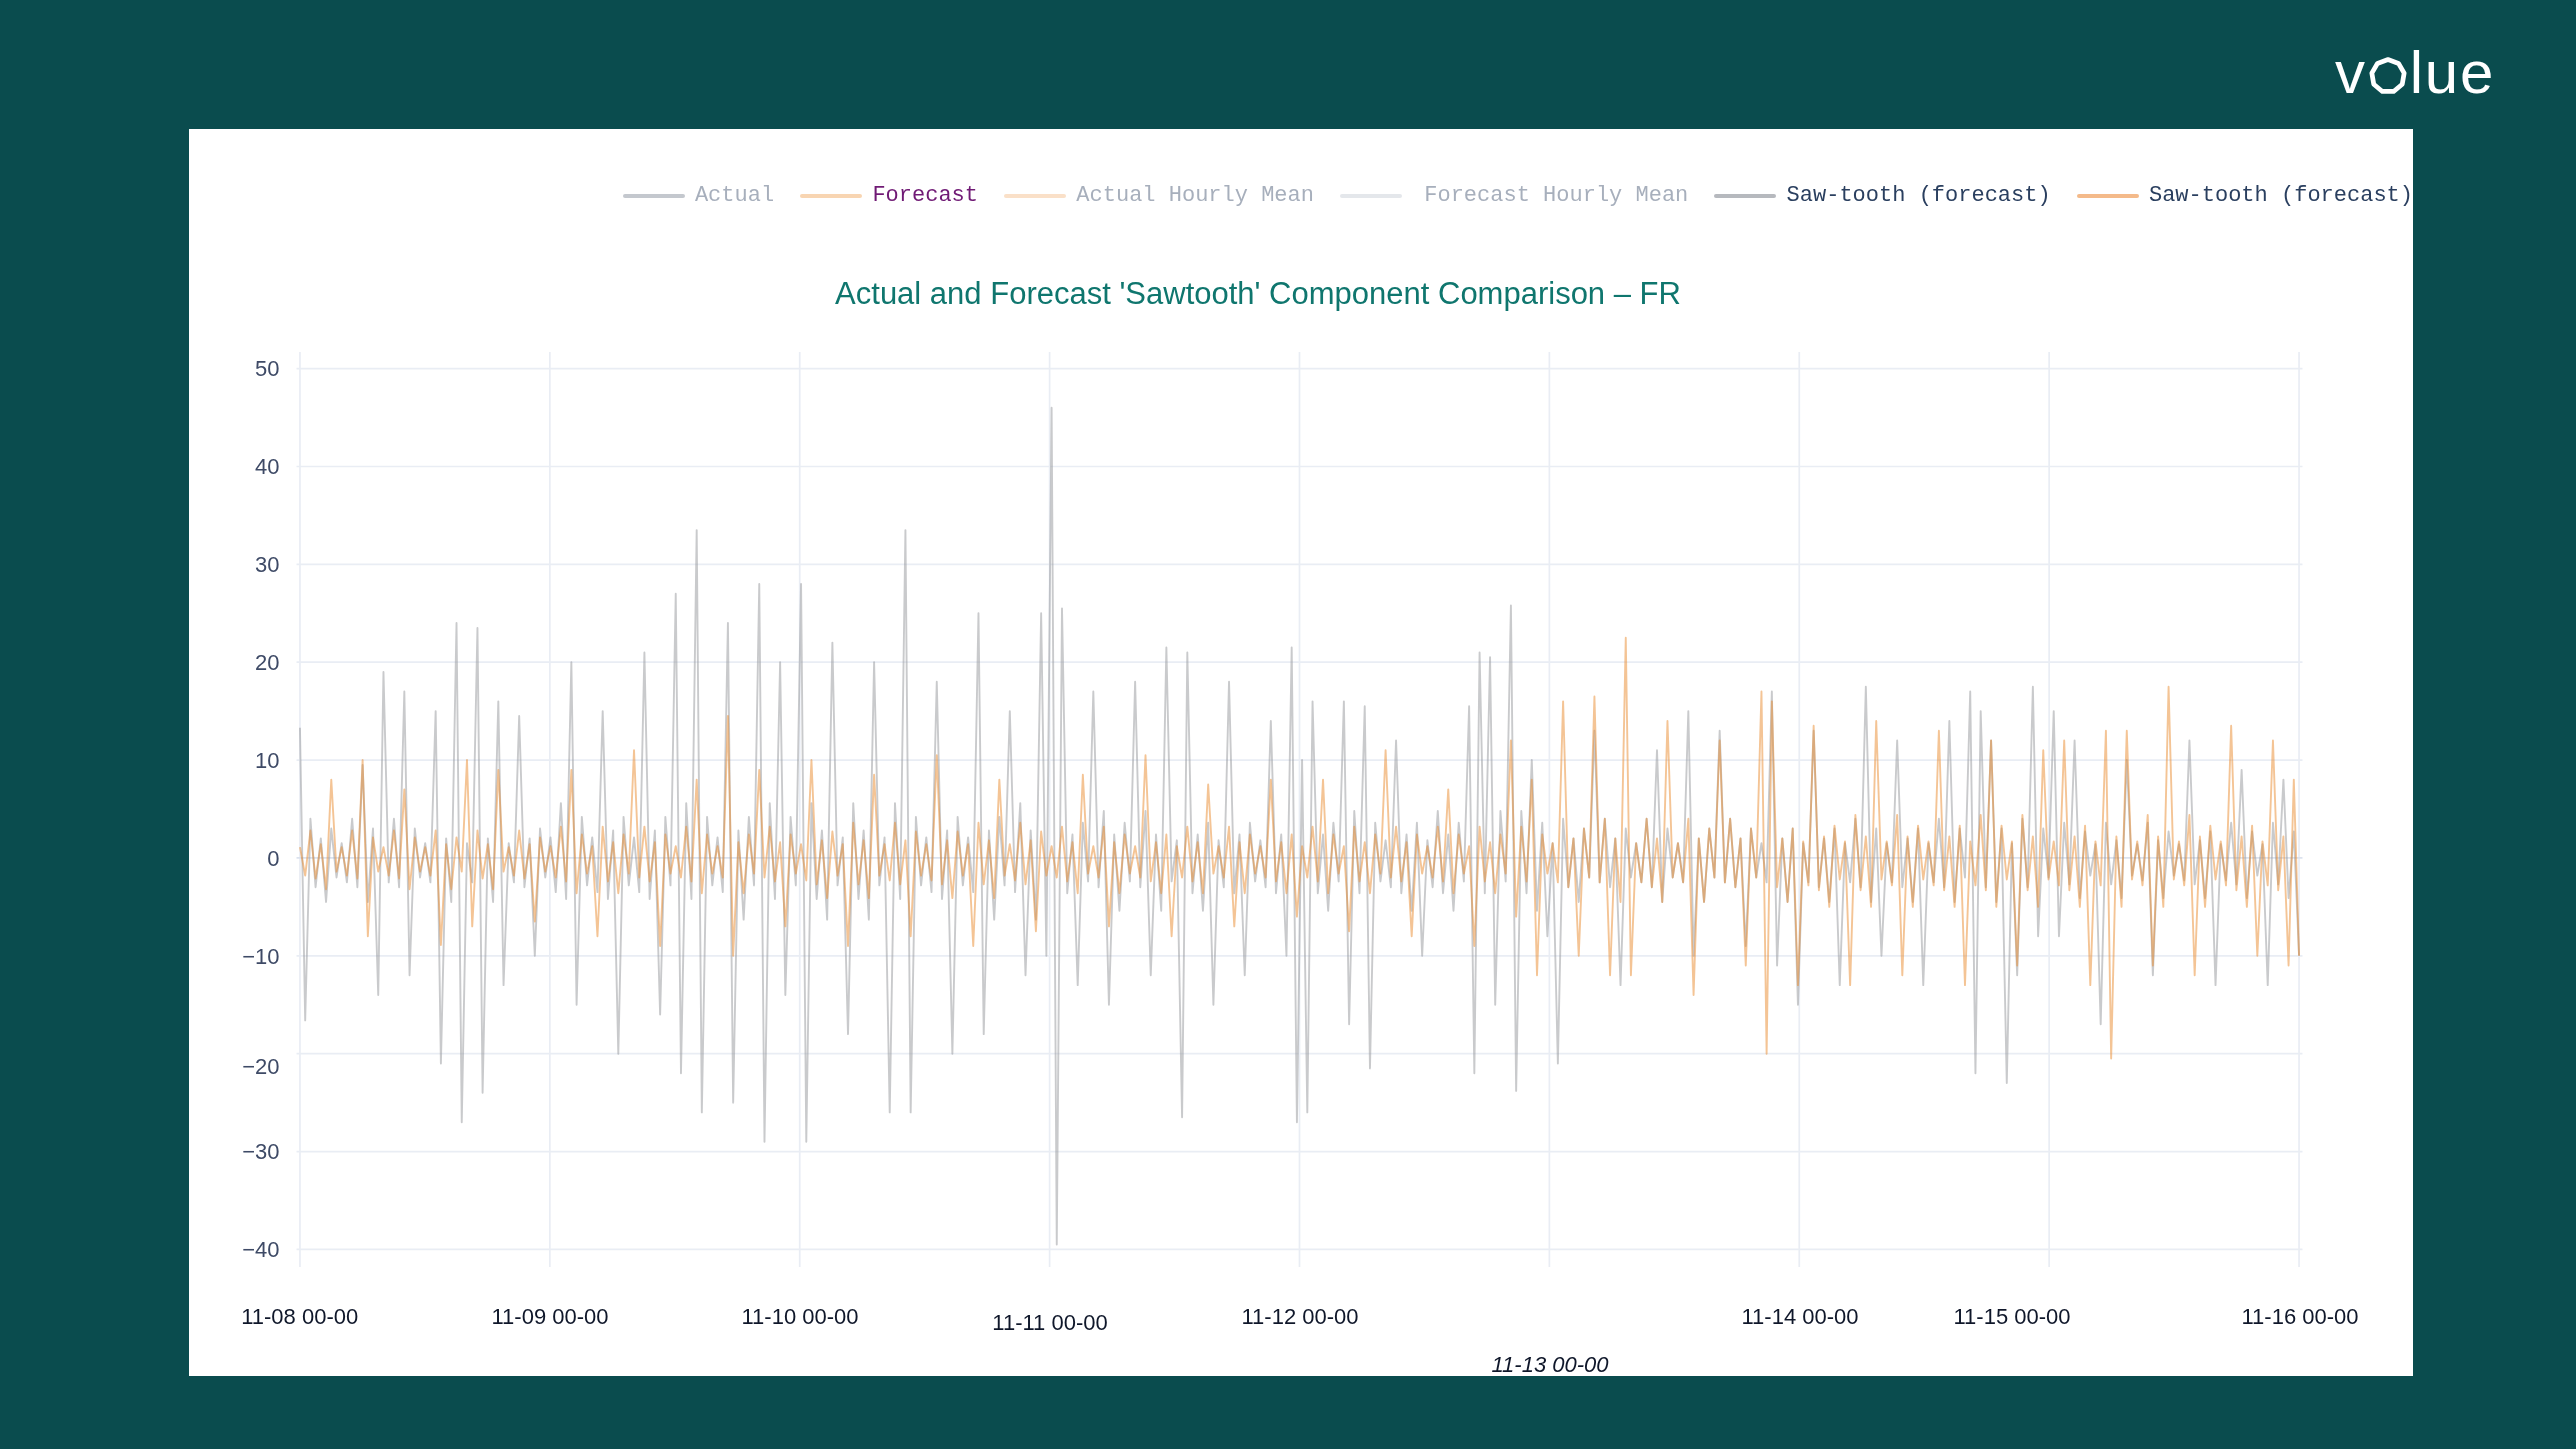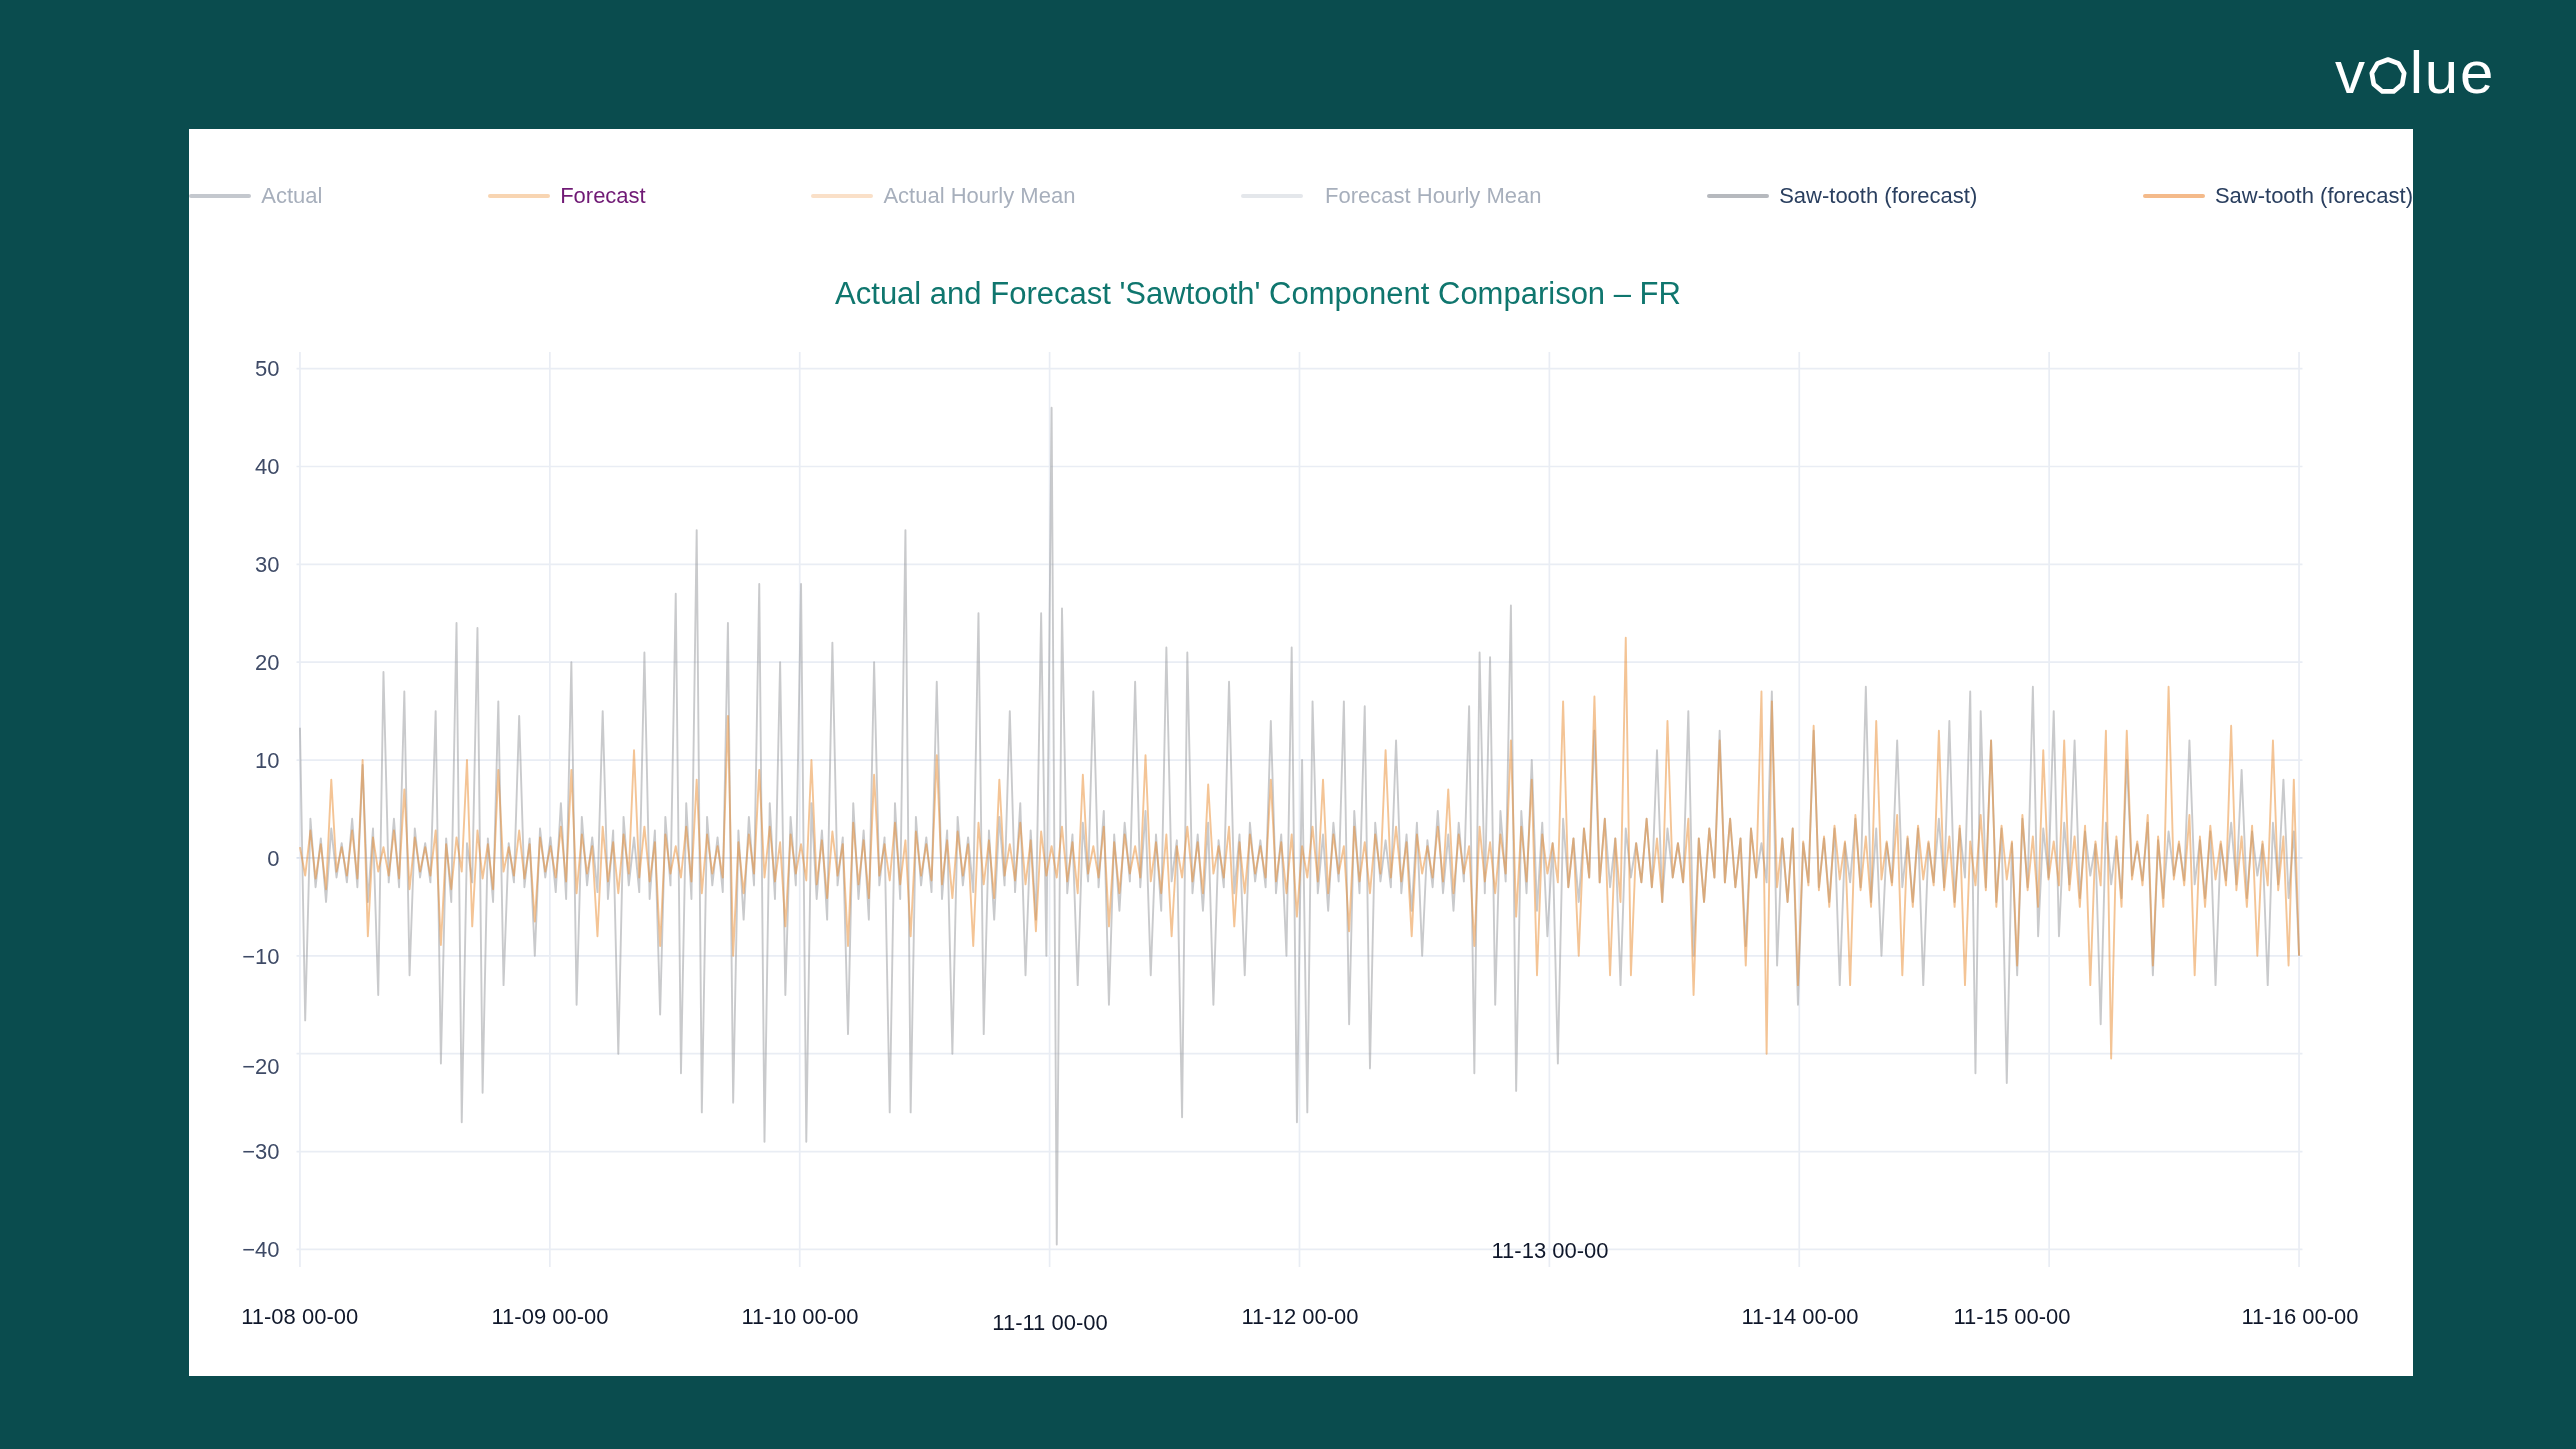--- a/index.html
+++ b/index.html
@@ -1,21 +1,21 @@
 <!DOCTYPE html>
 <html style="font-size:13.7px"><head>
 <meta charset="utf-8">
 <style>
   html,body{margin:0;padding:0;width:2576px;height:1449px;overflow:hidden;}
   body{background:#0a4c4e;font-family:"Liberation Sans",sans-serif;position:relative;}
   .logo{position:absolute;top:43px;right:81px;display:flex;align-items:flex-start;color:#ffffff;}
   .logo span{font-size:60px;line-height:60px;font-weight:400;letter-spacing:1.7px;}
   .logo svg{margin:13.7px 2.6px 0 2.6px;display:block;}
   .card{position:absolute;left:189px;top:129px;width:2224px;height:1247px;background:#ffffff;}
-  .legend{position:absolute;top:53px;left:0;right:0;display:flex;justify-content:space-between;align-items:center;gap:26px;}
+  .legend{position:absolute;top:53px;left:0;right:0;display:flex;justify-content:flex-end;align-items:center;gap:26px;font-family:Liberation Mono, monospace;}
   .legend-item{display:flex;align-items:center;gap:10.3px;cursor:pointer;}
   .legend-swatch{width:62px;height:4.3px;border-radius:2.6px;flex:0 0 auto;}
   .legend-label{font-size:22px;line-height:27.5px;}
   .chart-title{position:absolute;top:146px;left:1069px;transform:translateX(-50%);white-space:nowrap;
                font-size:31px;line-height:38px;font-weight:500;color:#0f766e;}
   .plot-svg{position:absolute;left:107px;top:223px;}
   .ytick{position:absolute;width:82px;left:8.6px;text-align:right;font-size:22px;line-height:27.5px;color:#3e4a66;}
   .xtick{position:absolute;width:206px;text-align:center;font-size:22px;line-height:27.5px;color:#0f172a;white-space:nowrap;}
 </style>
 </head>
@@ -91,19 +91,19 @@
       <div class="ytick" style="top: 911px; margin-top: 13px;">−20</div>
       <div class="ytick" style="top: 1009px;">−30</div>
       <div class="ytick" style="top: 1107px;">−40</div>
     </div>
   <div id="xticks">
       <div class="xtick" style="left: 7.7px; top: 1174px;">11-08 00-00</div>
       <div class="xtick" style="left: 258px; top: 1174px;">11-09 00-00</div>
       <div class="xtick" style="left: 508px; top: 1174px;">11-10 00-00</div>
       <div class="xtick" style="left: 758px; top: 1180px;">11-11 00-00</div>
       <div class="xtick" style="left: 1008px; top: 1174px;">11-12 00-00</div>
-      <div class="xtick" style="left: 1258px; top: 1108px;">11-13 00-00</div>
+      <div class="xtick" style="left: 1258px; top: 1222px; font-style: italic;">11-13 00-00</div>
       <div class="xtick" style="left: 1508px; top: 1174px;">11-14 00-00</div>
       <div class="xtick" style="left: 1720px; top: 1174px;">11-15 00-00</div>
       <div class="xtick" style="left: 2008px; top: 1174px;">11-16 00-00</div>
     </div>
 </div>
 
 
 </body></html>

